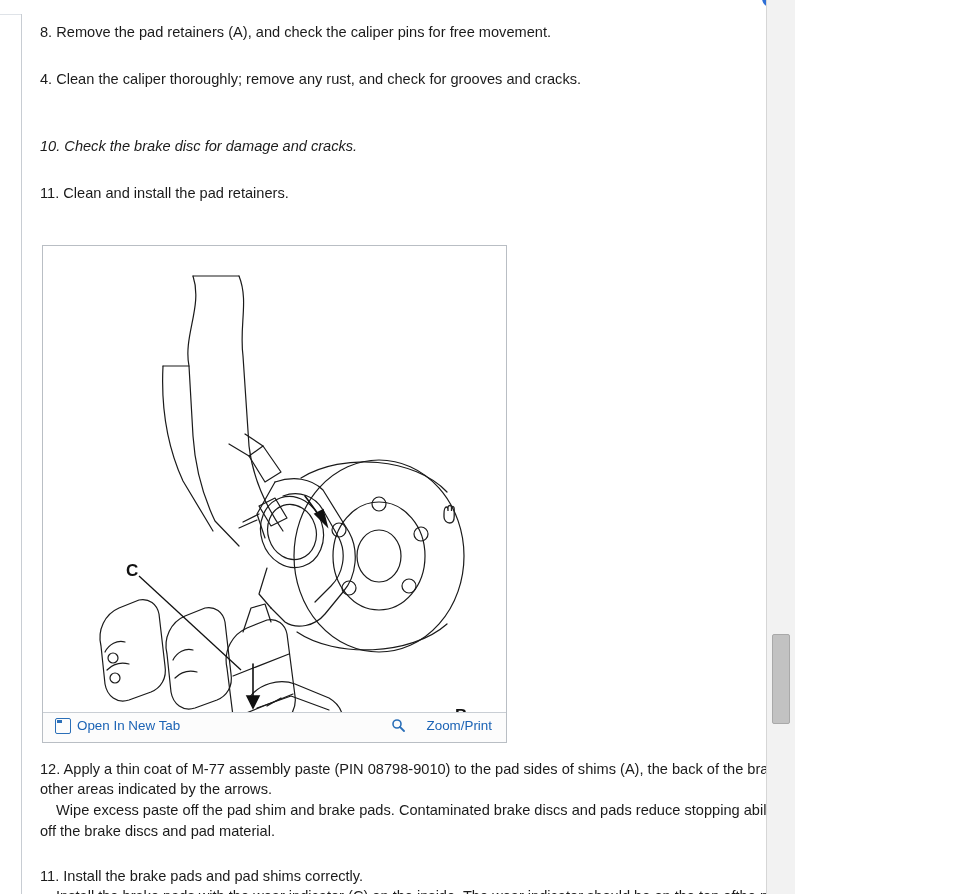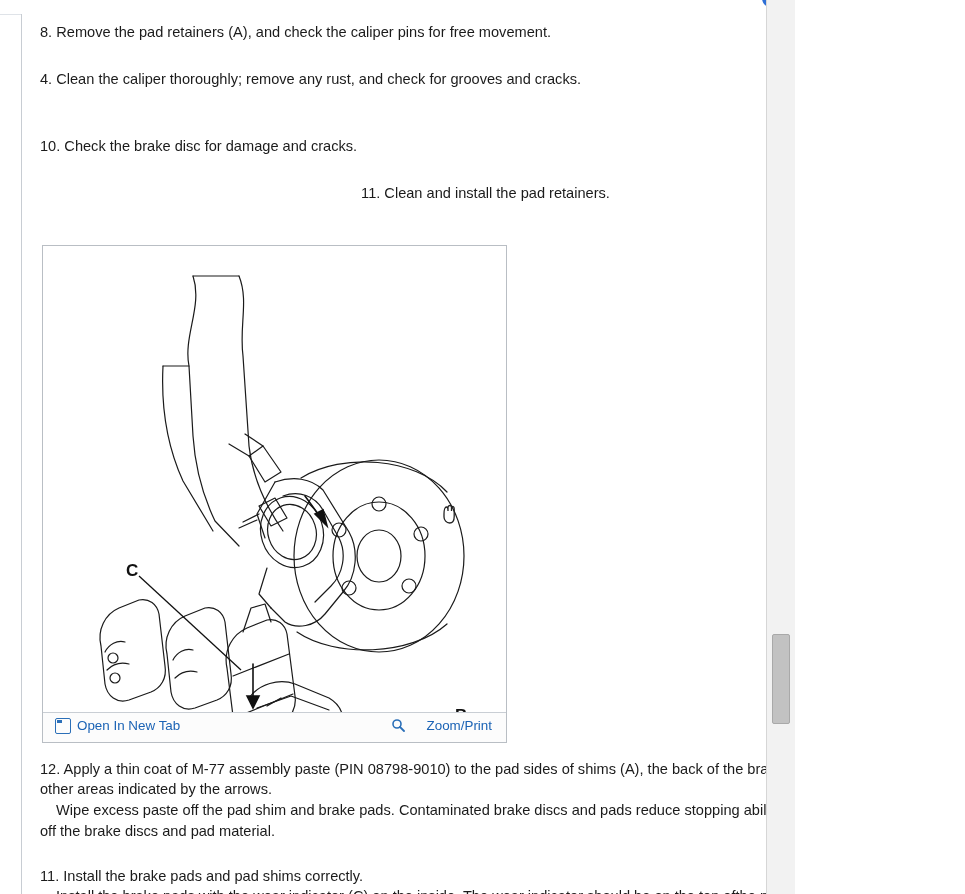--- a/index.html
+++ b/index.html
@@ -66,22 +66,22 @@
     overflow: hidden;
   }
   .step {
     font-size: 14.6px;
     color: #1b1b1b;
     line-height: 1.45;
     padding: 0 6px 0 18px;
   }
   .step.s8 { margin-top: 8px; }
   .step.s9 { margin-top: 26px; }
-  .step.s10 { margin-top: 46px; }
-  .step.s11 { margin-top: 26px; text-align: center; }
+  .step.s10 { margin-top: 46px; font-style: italic; }
+  .step.s11 { margin-top: 26px; }
 
   
   .figure {
     position: relative;
     margin: 40px 0 0 20px;
     width: 465px;
     height: 498px;
     border: 1px solid #b9bec4;
     background: #ffffff;
     box-sizing: border-box;

